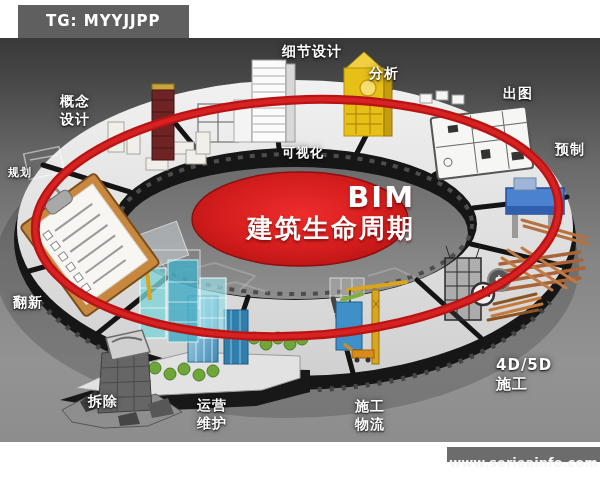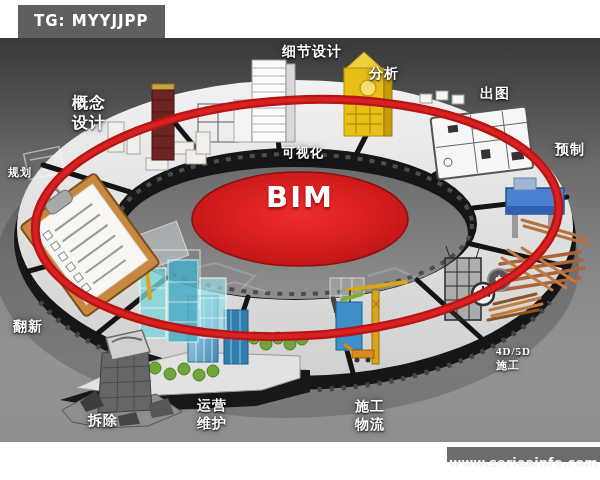--- a/index.html
+++ b/index.html
@@ -3,41 +3,40 @@
 <meta charset="utf-8">
 <style>
   html,body{margin:0;padding:0;}
   body{
     width:600px;height:480px;position:relative;overflow:hidden;
     background:#ffffff;font-family:"DejaVu Sans","Liberation Sans",sans-serif;
   }
   .tg-box{
     position:absolute;left:18px;top:5px;height:33px;line-height:33px;
     background:#5f5f5f;color:#fff;font-size:15px;font-weight:bold;
-    padding:0 16px;letter-spacing:1px;z-index:30;
+    padding:0 28px;letter-spacing:1px;z-index:30;
   }
   .site-box{
     position:absolute;left:447px;top:447px;width:153px;height:15px;line-height:31px;
     background:#6c6c6c;color:#f5f5f5;font-size:13px;font-weight:600;
     text-align:center;z-index:30;
   }
   .photo{
     position:absolute;left:0;top:38px;width:600px;height:404px;overflow:hidden;
     background:linear-gradient(180deg,#393939 0%,#474747 10%,#686868 30%,#858585 55%,#939393 80%,#8d8d8d 100%);
   }
   .photo svg{position:absolute;left:0;top:0;}
   .stage-label{
     position:absolute;color:#fff;font-weight:bold;font-size:14px;line-height:1.25;
     letter-spacing:1px;white-space:pre-line;z-index:20;
     text-shadow:0 1px 2px rgba(0,0,0,.95),0 0 6px rgba(0,0,0,.55);
-    font-family:Liberation Serif, serif;
   }
   .hub-label{font-size:13px;text-align:right;}
   .center-label{
-    position:absolute;left:185px;top:144px;width:230px;text-align:center;z-index:20;
+    position:absolute;left:185px;top:144px;width:230px;text-align:right;z-index:20;
     color:#fff;font-weight:bold;text-shadow:0 2px 3px rgba(90,0,0,.65);
   }
   .center-label .l1{display:block;font-size:29px;line-height:30px;letter-spacing:2px;}
   .center-label .l2{display:block;font-size:26px;line-height:33px;letter-spacing:2px;}
   svg text{font-family:"DejaVu Sans",sans-serif;}
 </style>
 </head>
 <body>
 
 <div class="tg-box">TG: MYYJJPP</div>
@@ -360,33 +359,34 @@
     <g>
       <ellipse cx="297" cy="180" rx="262" ry="118" transform="rotate(-3 297 180)" fill="none" stroke="#b81414" stroke-width="9"></ellipse>
       <ellipse cx="297" cy="180" rx="262" ry="118" transform="rotate(-3 297 180)" fill="none" stroke="#d62222" stroke-width="4.5"></ellipse>
     </g>
 
     <ellipse cx="300" cy="181" rx="108" ry="47" fill="url(#redG)" stroke="#8e0f0f" stroke-width="1.5"></ellipse>
   </svg>
 
   <div class="center-label">
     <span class="l1">BIM</span>
+    <span class="l2">建筑生命周期</span>
   </div>
 
   <div class="stage-label" style="left:8px;top:128px;font-size:11px;">规划</div>
-  <div class="stage-label" style="left:72px;top:55px;font-size:16px;">概念
+  <div class="stage-label" style="left:60px;top:55px;font-size:14px;">概念
 设计</div>
   <div class="stage-label" style="left:282px;top:5px;">细节设计</div>
   <div class="stage-label" style="left:369px;top:27px;">分析</div>
-  <div class="stage-label" style="left:459px;top:47px;padding-left:21px;">出图</div>
+  <div class="stage-label" style="left:482px;top:47px;padding-left:21px;">出图</div>
   <div class="stage-label" style="left:555px;top:103px;">预制</div>
-  <div class="stage-label" style="left:496px;top:307px;font-size:11px;">4D/5D
+  <div class="stage-label" style="left:496px;top:318px;font-size:15px;">4D/5D
 施工</div>
   <div class="stage-label" style="left:355px;top:360px;">施工
 物流</div>
   <div class="stage-label" style="left:197px;top:359px;">运营
 维护</div>
-  <div class="stage-label" style="left:13px;top:280px;">翻新</div>
-  <div class="stage-label" style="left:88px;top:374px;">拆除</div>
+  <div class="stage-label" style="left:13px;top:256px;">翻新</div>
+  <div class="stage-label" style="left:88px;top:355px;">拆除</div>
   <div class="stage-label hub-label" style="left:282px;top:107px;">可视化</div>
 </div>
 
 <div class="site-box">www.serieainfo.com</div>
 
 </body></html>

